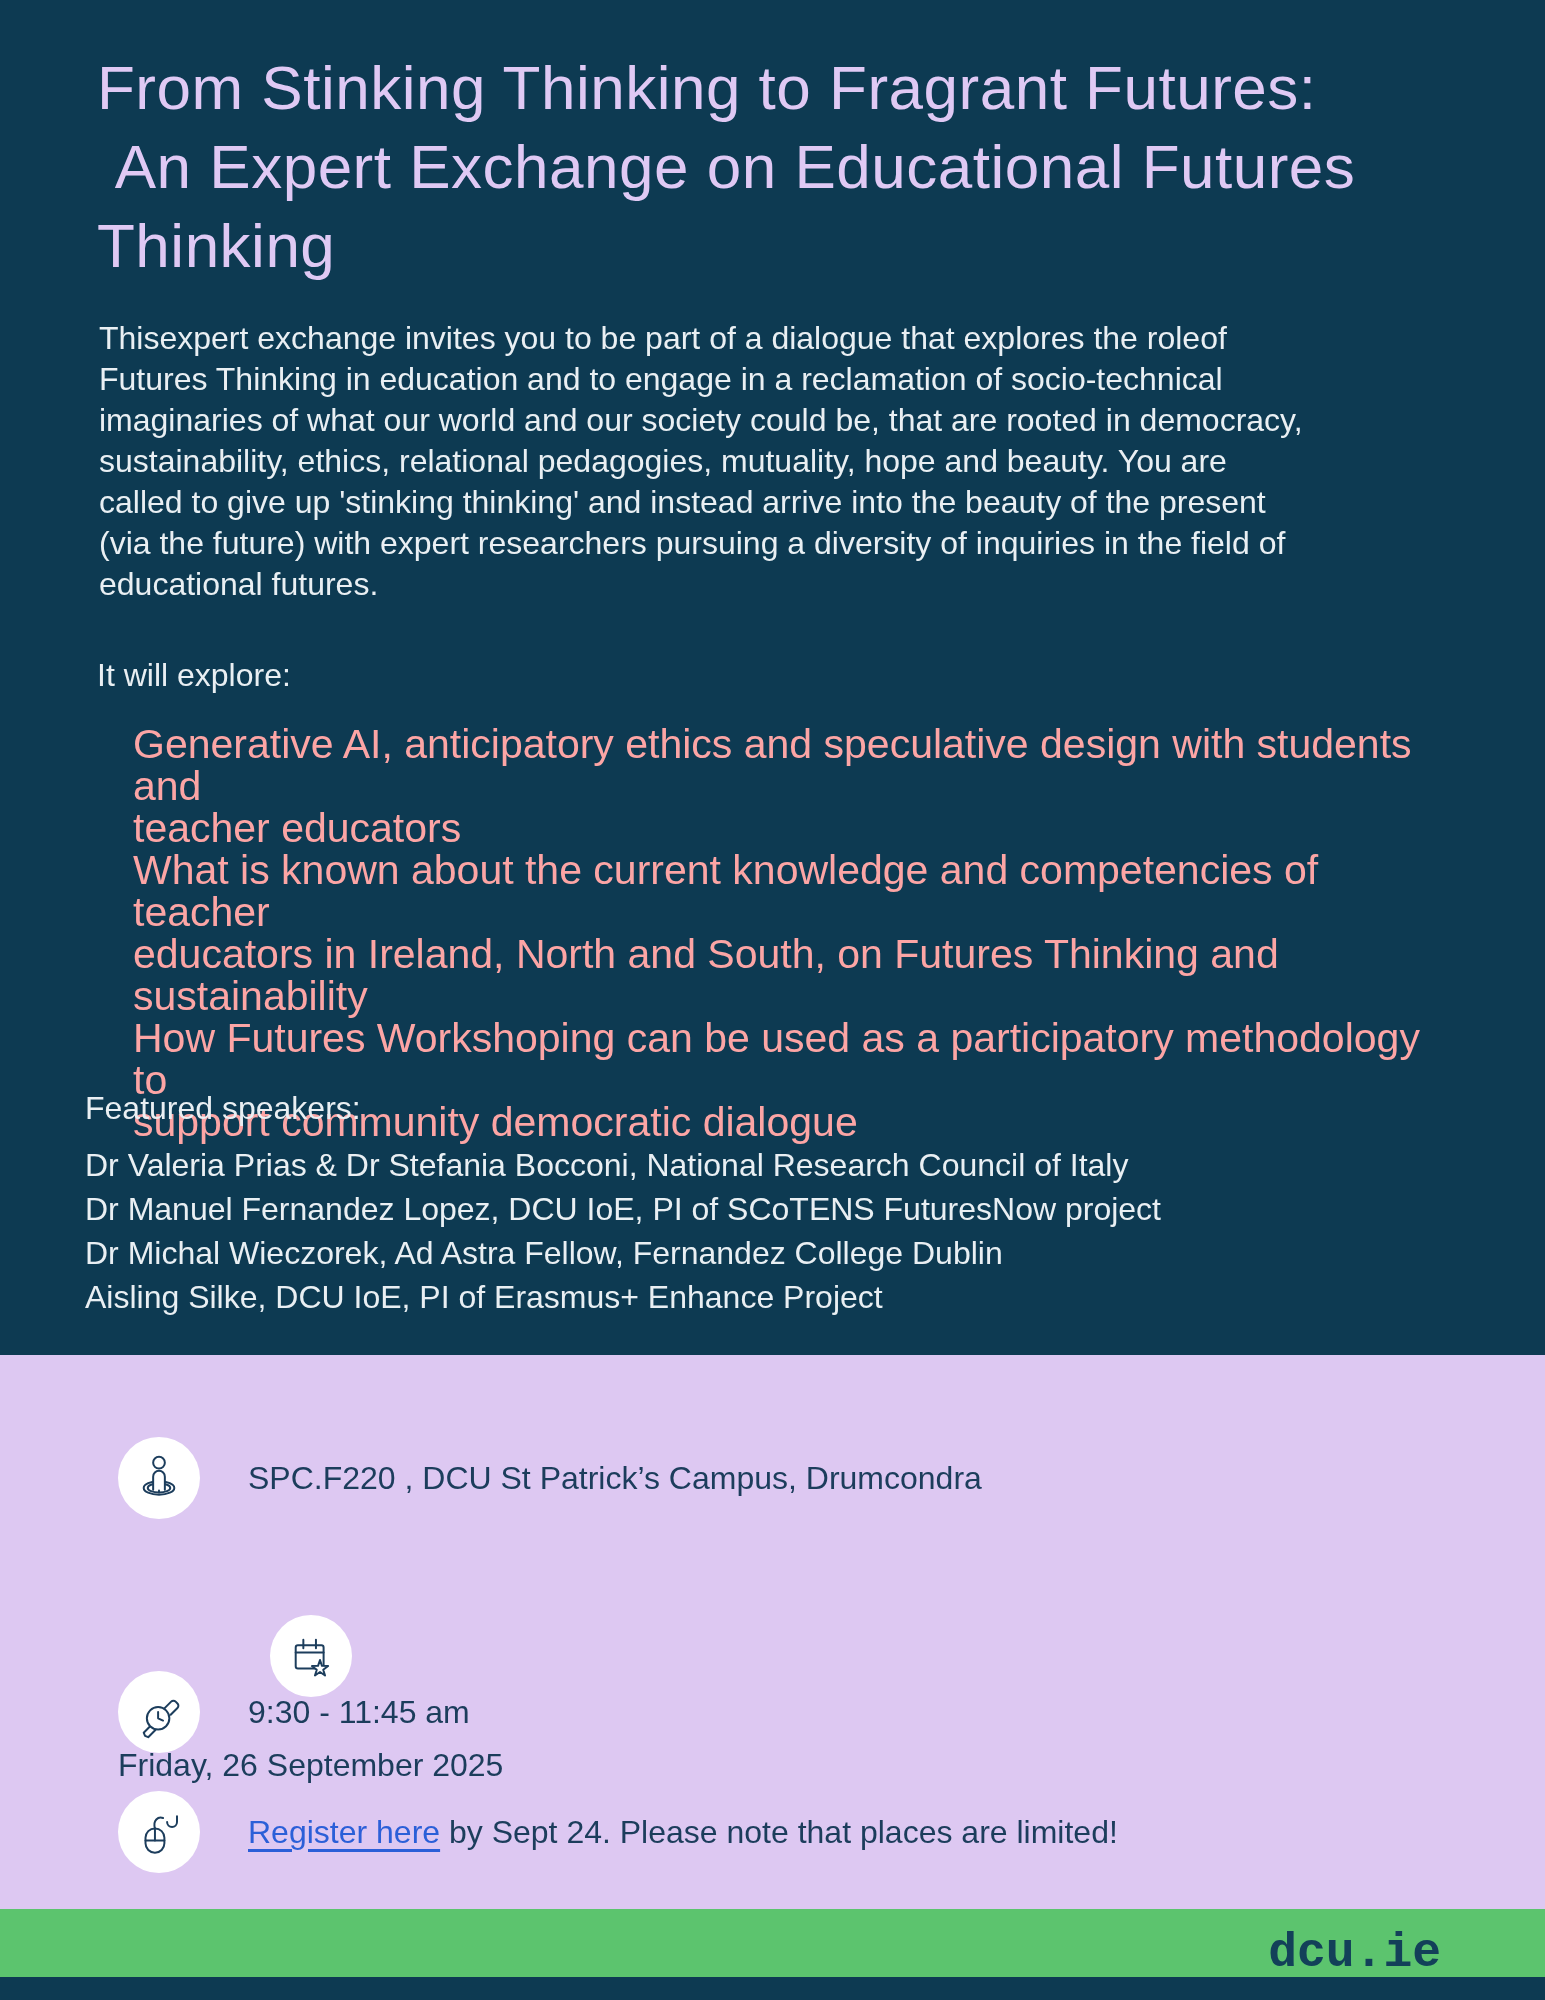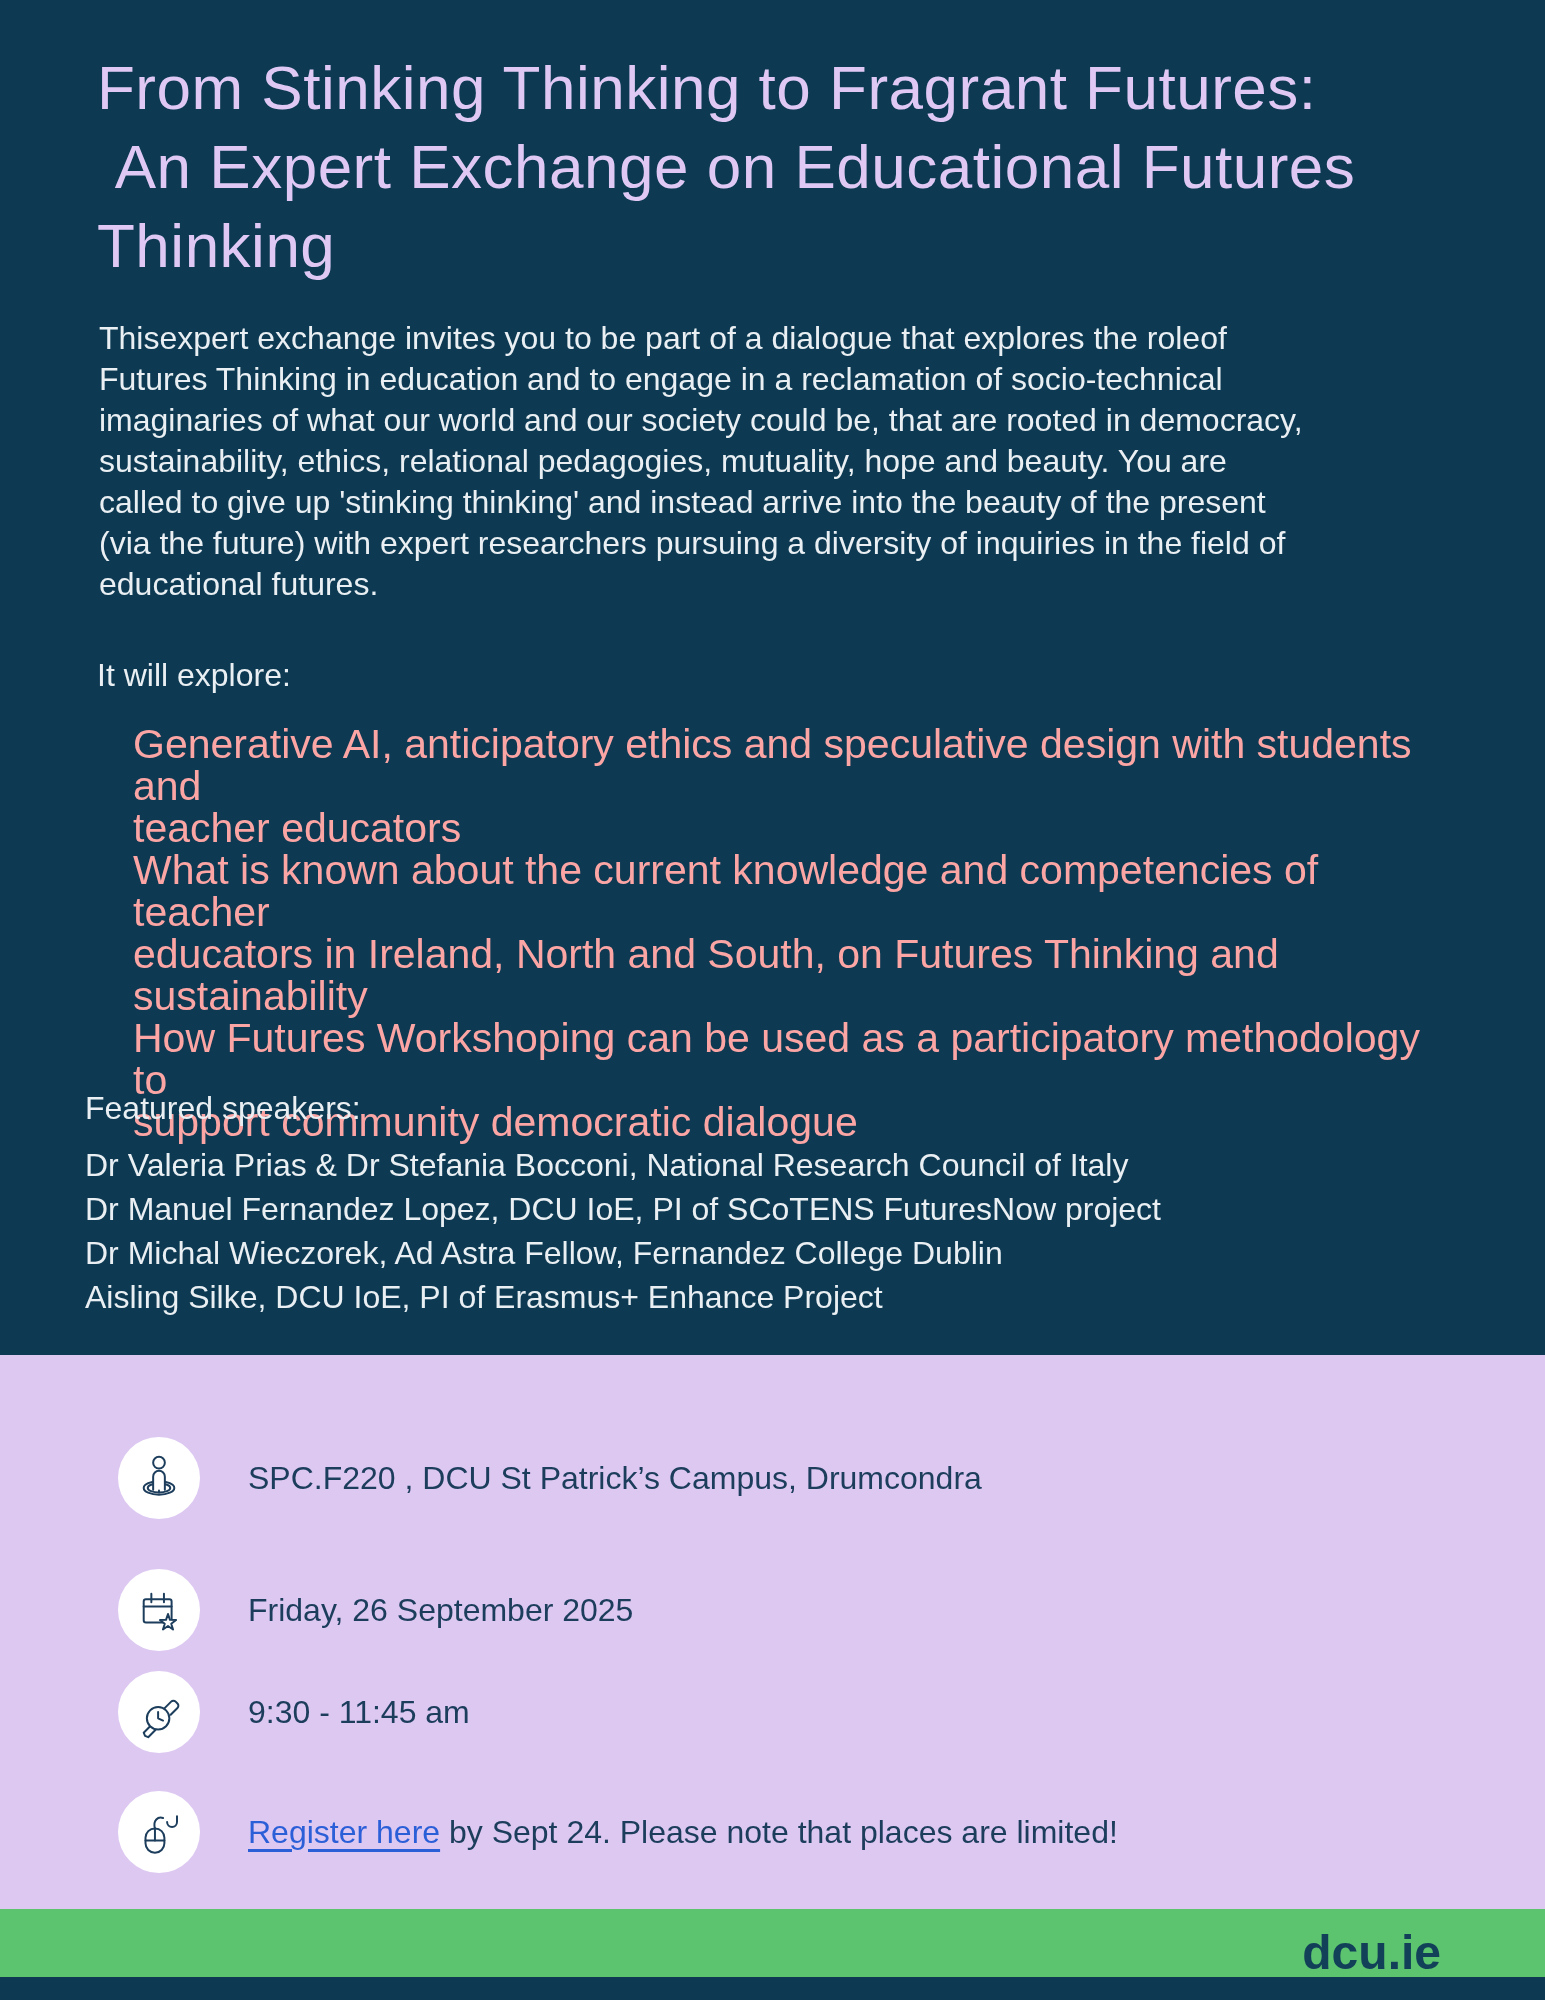--- a/index.html
+++ b/index.html
@@ -92,21 +92,21 @@
   }
 
   .detail-row {
     position: absolute;
     left: 118px;
     display: flex;
     align-items: center;
     gap: 48px;
   }
   .detail-row.row-location { top: 1437px; }
-  .detail-row.row-date     { top: 1569px; }
+  .detail-row.row-date     { top: 1615px; flex-direction: column; }
   .detail-row.row-time     { top: 1671px; }
   .detail-row.row-register { top: 1791px; }
 
   .icon-circle {
     flex: 0 0 auto;
     width: 82px; height: 82px;
     border-radius: 50%;
     background: #FFFFFF;
     display: flex;
     align-items: center;
@@ -132,20 +132,21 @@
     text-decoration: underline;
     text-underline-offset: 6px;
   }
 
   
   .footer-bar {
     position: absolute;
     left: 0; top: 1909px;
     width: 1545px; height: 68px;
     background: #5CC46E;
+    font-family: Liberation Mono, monospace;
   }
   .footer-site {
     position: absolute;
     right: 104px;
     top: 0;
     height: 91px;
     line-height: 88px;
     font-size: 48px;
     font-weight: 700;
     color: #134059;

